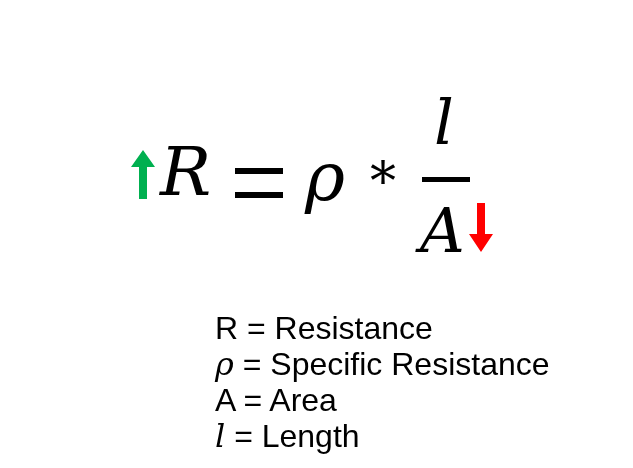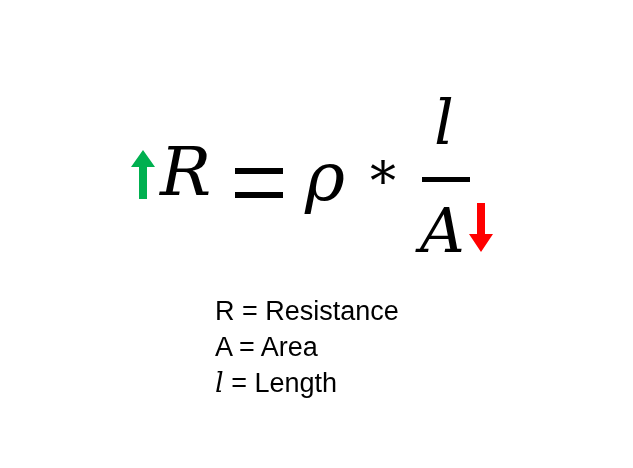--- a/index.html
+++ b/index.html
@@ -1,20 +1,20 @@
 <!DOCTYPE html>
 <html><head>
   <meta charset="utf-8">
   <style>
     html, body { margin: 0; padding: 0; }
     body { width: 633px; height: 468px; background: #ffffff; position: relative; overflow: hidden; font-family: "Liberation Sans", sans-serif; }
     .formula { position: absolute; left: 0; top: 0; width: 633px; height: 290px; }
     .sym { position: absolute; font-family: "DejaVu Serif", "Liberation Serif", serif; font-style: italic; color: #000; line-height: 1; }
     .eq { position: absolute; background: #000; }
-    .legend { position: absolute; left: 215px; top: 296px; font-family: "Liberation Sans", sans-serif; font-size: 27px; color: #000; }
+    .legend { position: absolute; left: 215px; top: 313px; font-family: "Liberation Sans", sans-serif; font-size: 32px; color: #000; }
     .legend-row { height: 36px; line-height: 30px; white-space: nowrap; }
     .legend-sym { font-family: "DejaVu Serif", "Liberation Serif", serif; font-style: italic; }
   </style>
 </head>
 <body>
 
 <div class="formula">
 
   <svg style="position:absolute;left:130px;top:150px;" width="26" height="50" viewBox="0 0 26 50">
     <polygon points="13,0 25,17 17,17 17,49 9,49 9,17 1,17" fill="#00B050"></polygon>
@@ -35,18 +35,21 @@
   <svg style="position:absolute;left:468px;top:203px;" width="26" height="50" viewBox="0 0 26 50">
     <polygon points="9,0 17,0 17,31 25,31 13,49 1,31 9,31" fill="#FF0000"></polygon>
   </svg>
 </div>
 
 <div class="legend">
   <div class="legend-row">
     <span>R</span><span> = Resistance</span>
   </div>
   <div class="legend-row">
+    <span class="legend-sym">ρ</span><span> = Specific Resistance</span>
+  </div>
+  <div class="legend-row">
     <span>A</span><span> = Area</span>
   </div>
   <div class="legend-row">
     <span class="legend-sym">l</span><span> = Length</span>
   </div>
 </div>
 
 </body></html>

